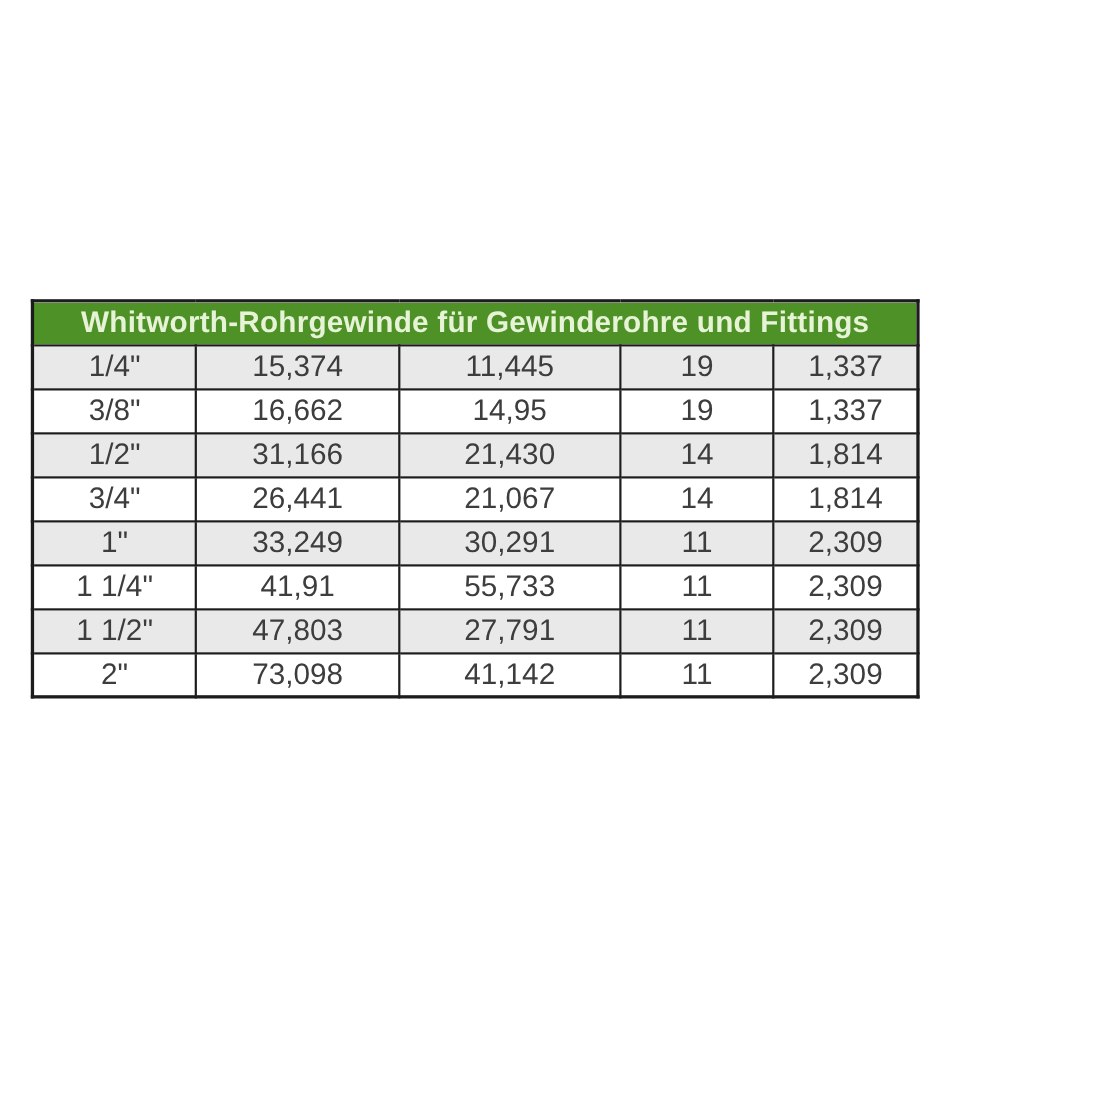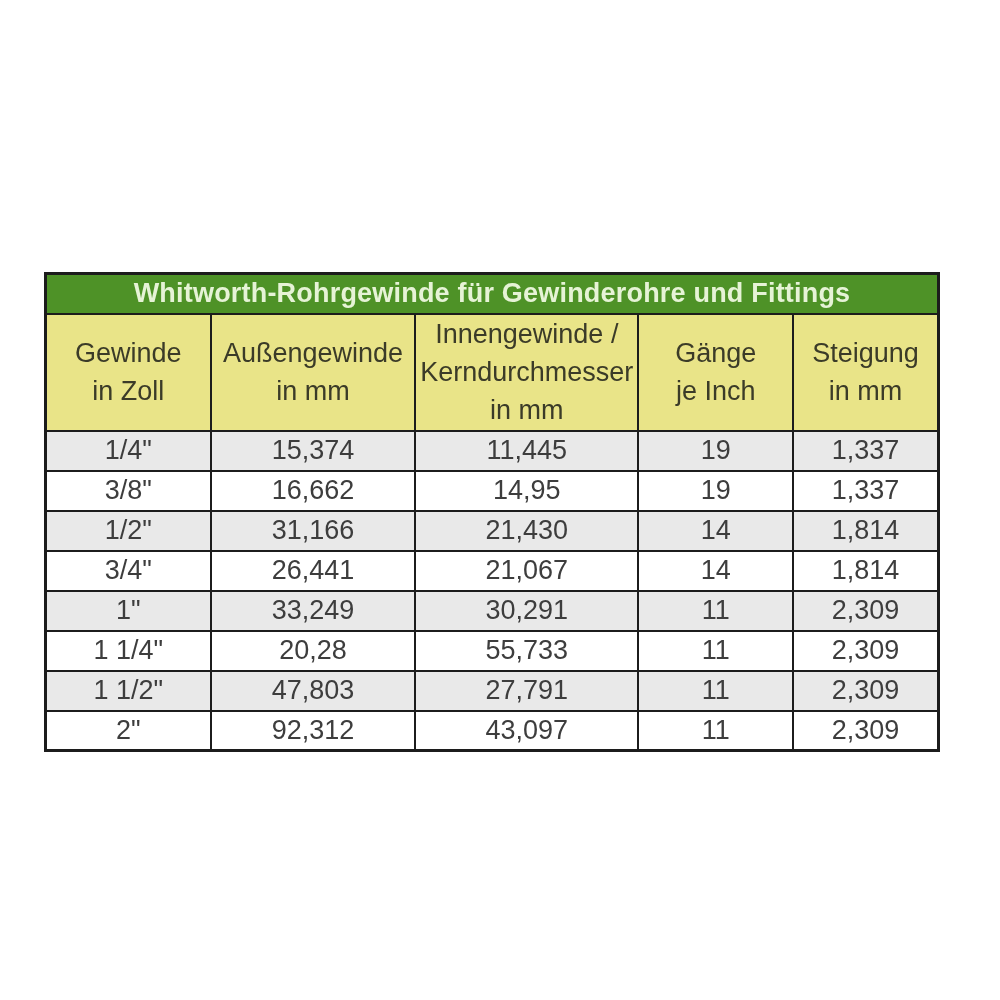--- a/index.html
+++ b/index.html
@@ -21,23 +21,23 @@
   }
   .page {
     position: relative;
     width: 1000px;
     height: 1000px;
     background: #ffffff;
     overflow: hidden;
   }
   table.whitworth {
     position: absolute;
-    left: 44px;
+    left: 28px;
     top: 272px;
-    width: 896px;
+    width: 808px;
     border-collapse: collapse;
     table-layout: fixed;
     border: 3px solid var(--border);
   }
   table.whitworth td, table.whitworth th {
     border: 2px solid var(--border);
     padding: 0;
     text-align: center;
     vertical-align: middle;
     overflow: hidden;
@@ -83,33 +83,20 @@
       <col class="c1">
         <col class="c2">
         <col class="c3">
         <col class="c4">
         <col class="c5">
     </colgroup>
     <thead>
       <tr>
         <td class="title-cell" colspan="5">Whitworth-Rohrgewinde für Gewinderohre und Fittings</td>
       </tr>
-      <tr>
-        <th class="header-cell">Gewinde
-in Zoll</th>
-        <th class="header-cell">Außengewinde
-in mm</th>
-        <th class="header-cell">Innengewinde /
-Kerndurchmesser
-in mm</th>
-        <th class="header-cell">Gänge
-je Inch</th>
-        <th class="header-cell">Steigung
-in mm</th>
-      </tr>
     </thead>
     <tbody>
         <tr>
           <td class="data-cell">1/4"</td>
           <td class="data-cell">15,374</td>
           <td class="data-cell">11,445</td>
           <td class="data-cell">19</td>
           <td class="data-cell">1,337</td>
         </tr>
         <tr>
@@ -135,34 +122,34 @@
         </tr>
         <tr>
           <td class="data-cell">1"</td>
           <td class="data-cell">33,249</td>
           <td class="data-cell">30,291</td>
           <td class="data-cell">11</td>
           <td class="data-cell">2,309</td>
         </tr>
         <tr>
           <td class="data-cell">1 1/4"</td>
-          <td class="data-cell">20,28</td>
+          <td class="data-cell">41,91</td>
           <td class="data-cell">55,733</td>
           <td class="data-cell">11</td>
           <td class="data-cell">2,309</td>
         </tr>
         <tr>
           <td class="data-cell">1 1/2"</td>
           <td class="data-cell">47,803</td>
           <td class="data-cell">27,791</td>
           <td class="data-cell">11</td>
           <td class="data-cell">2,309</td>
         </tr>
         <tr>
           <td class="data-cell">2"</td>
-          <td class="data-cell">92,312</td>
-          <td class="data-cell">43,097</td>
+          <td class="data-cell">73,098</td>
+          <td class="data-cell">41,142</td>
           <td class="data-cell">11</td>
           <td class="data-cell">2,309</td>
         </tr>
       </tbody>
   </table>
 </div>
 
 </body></html>

